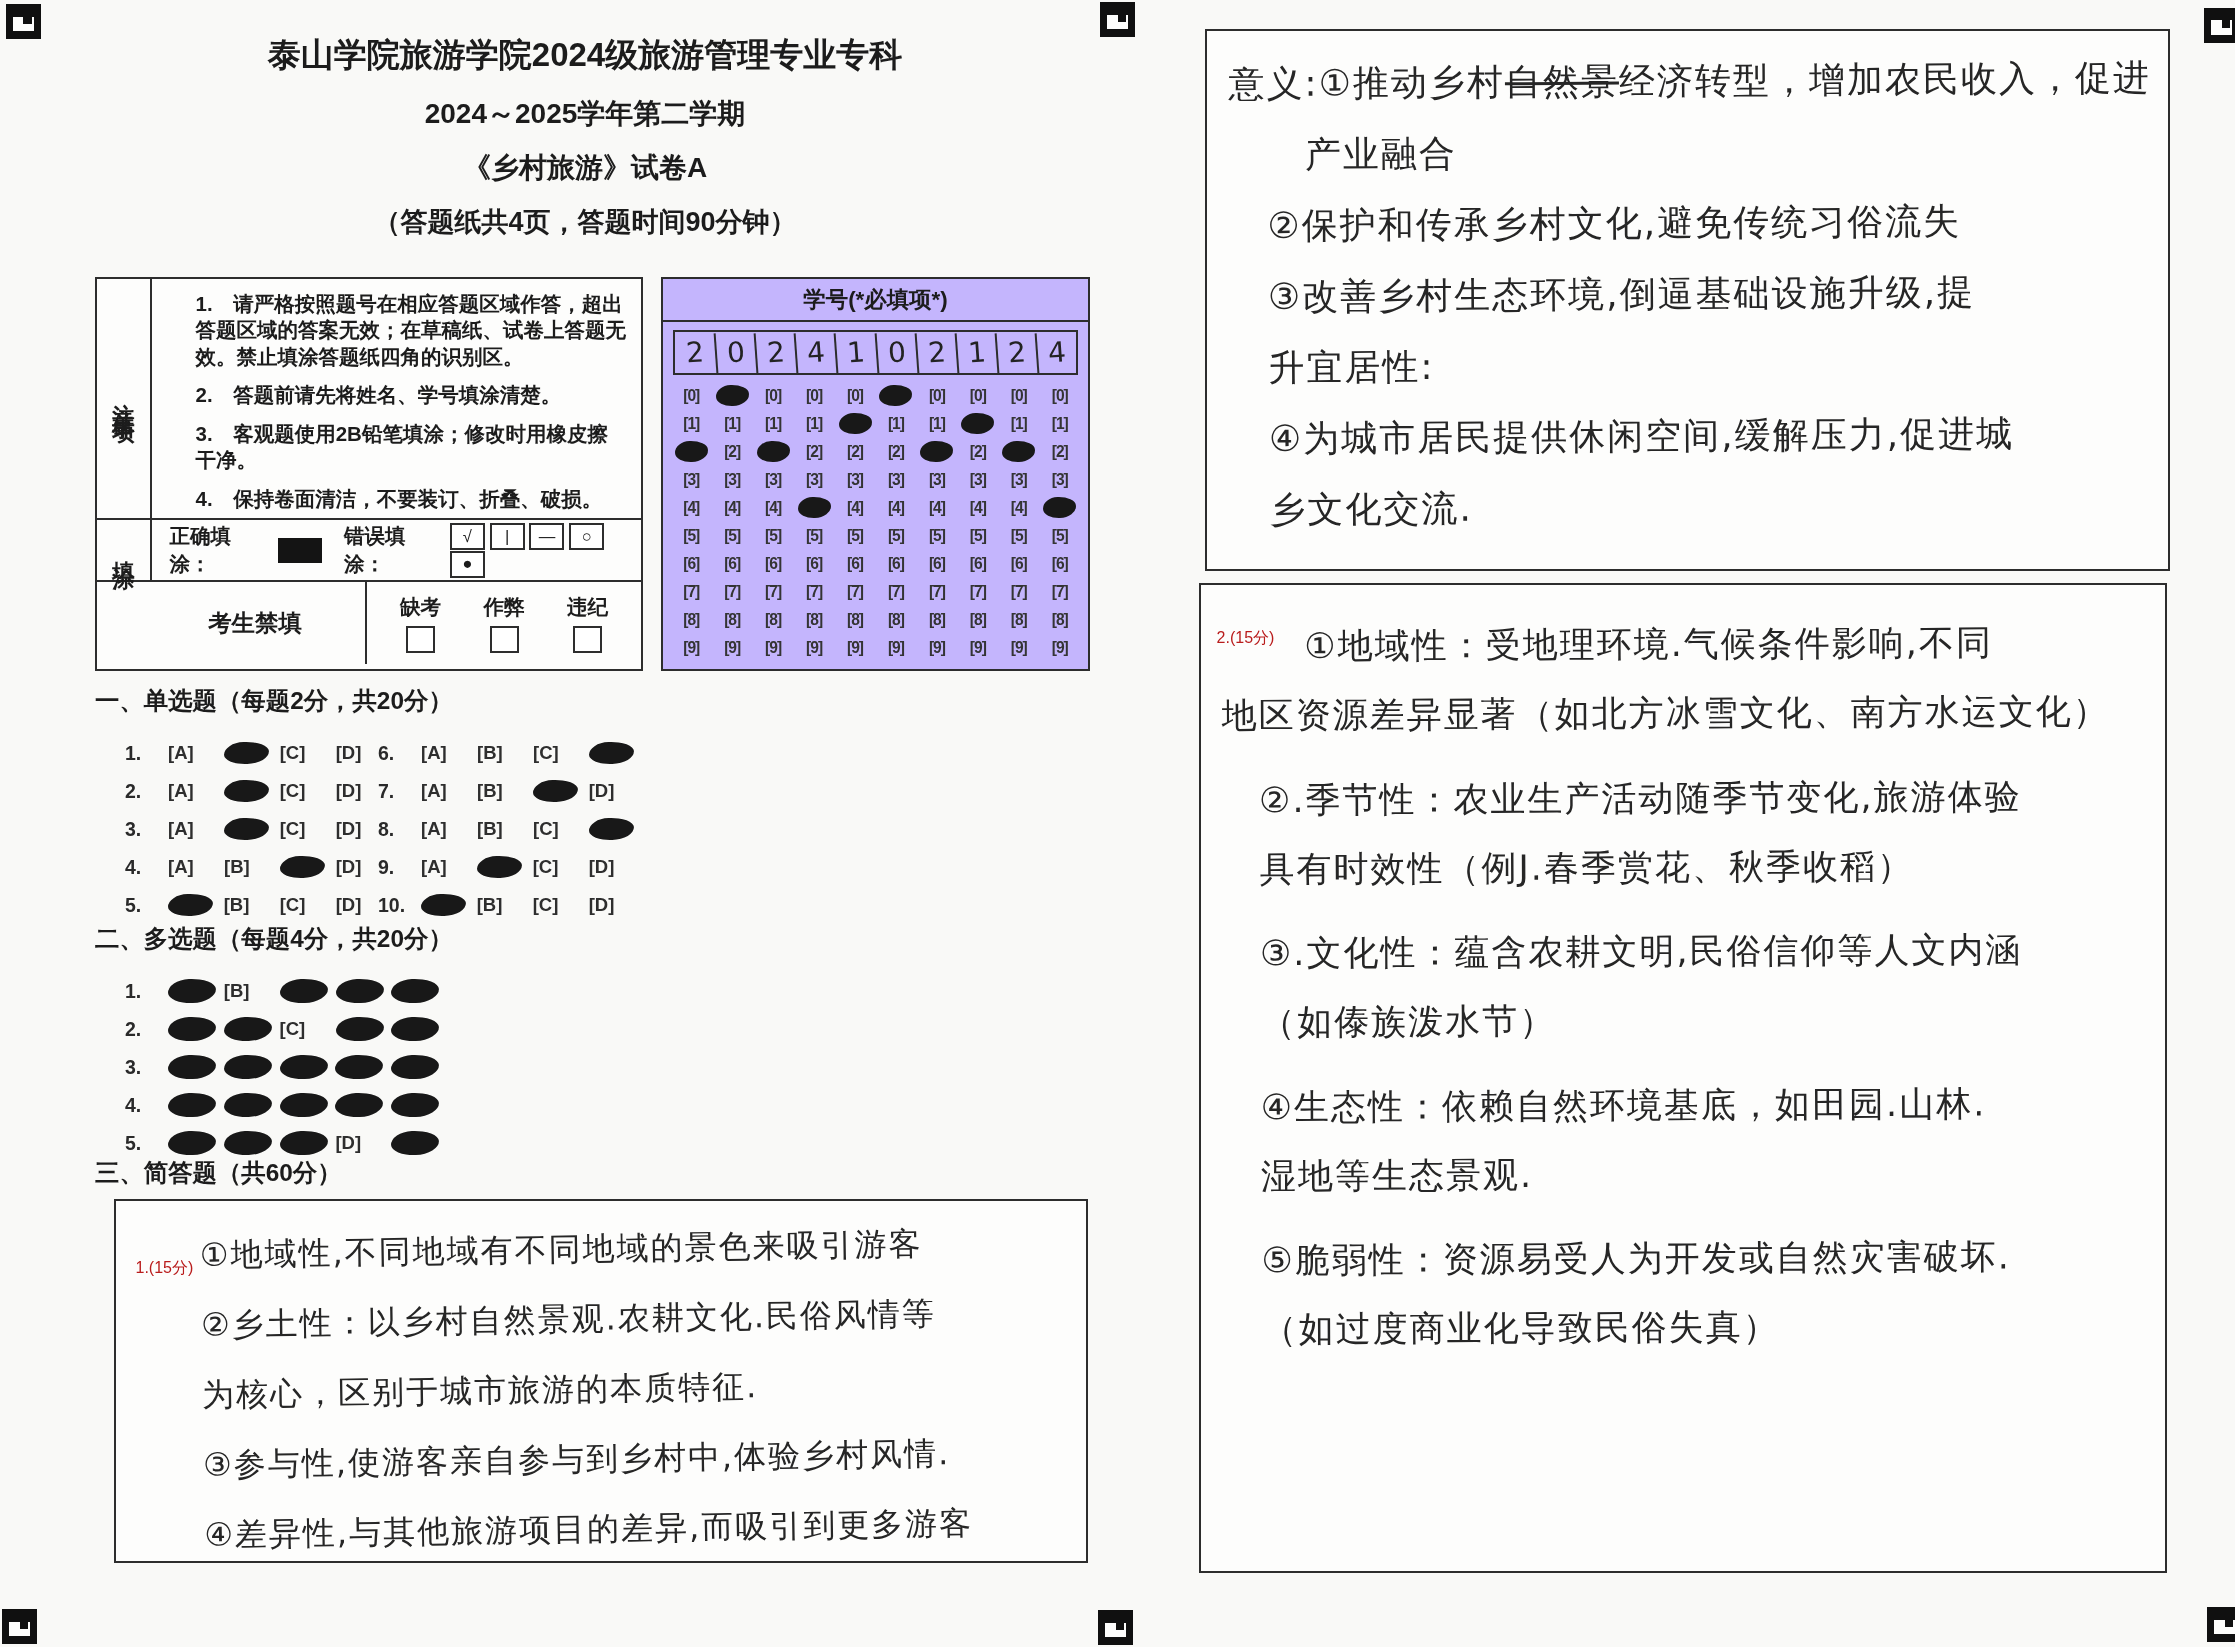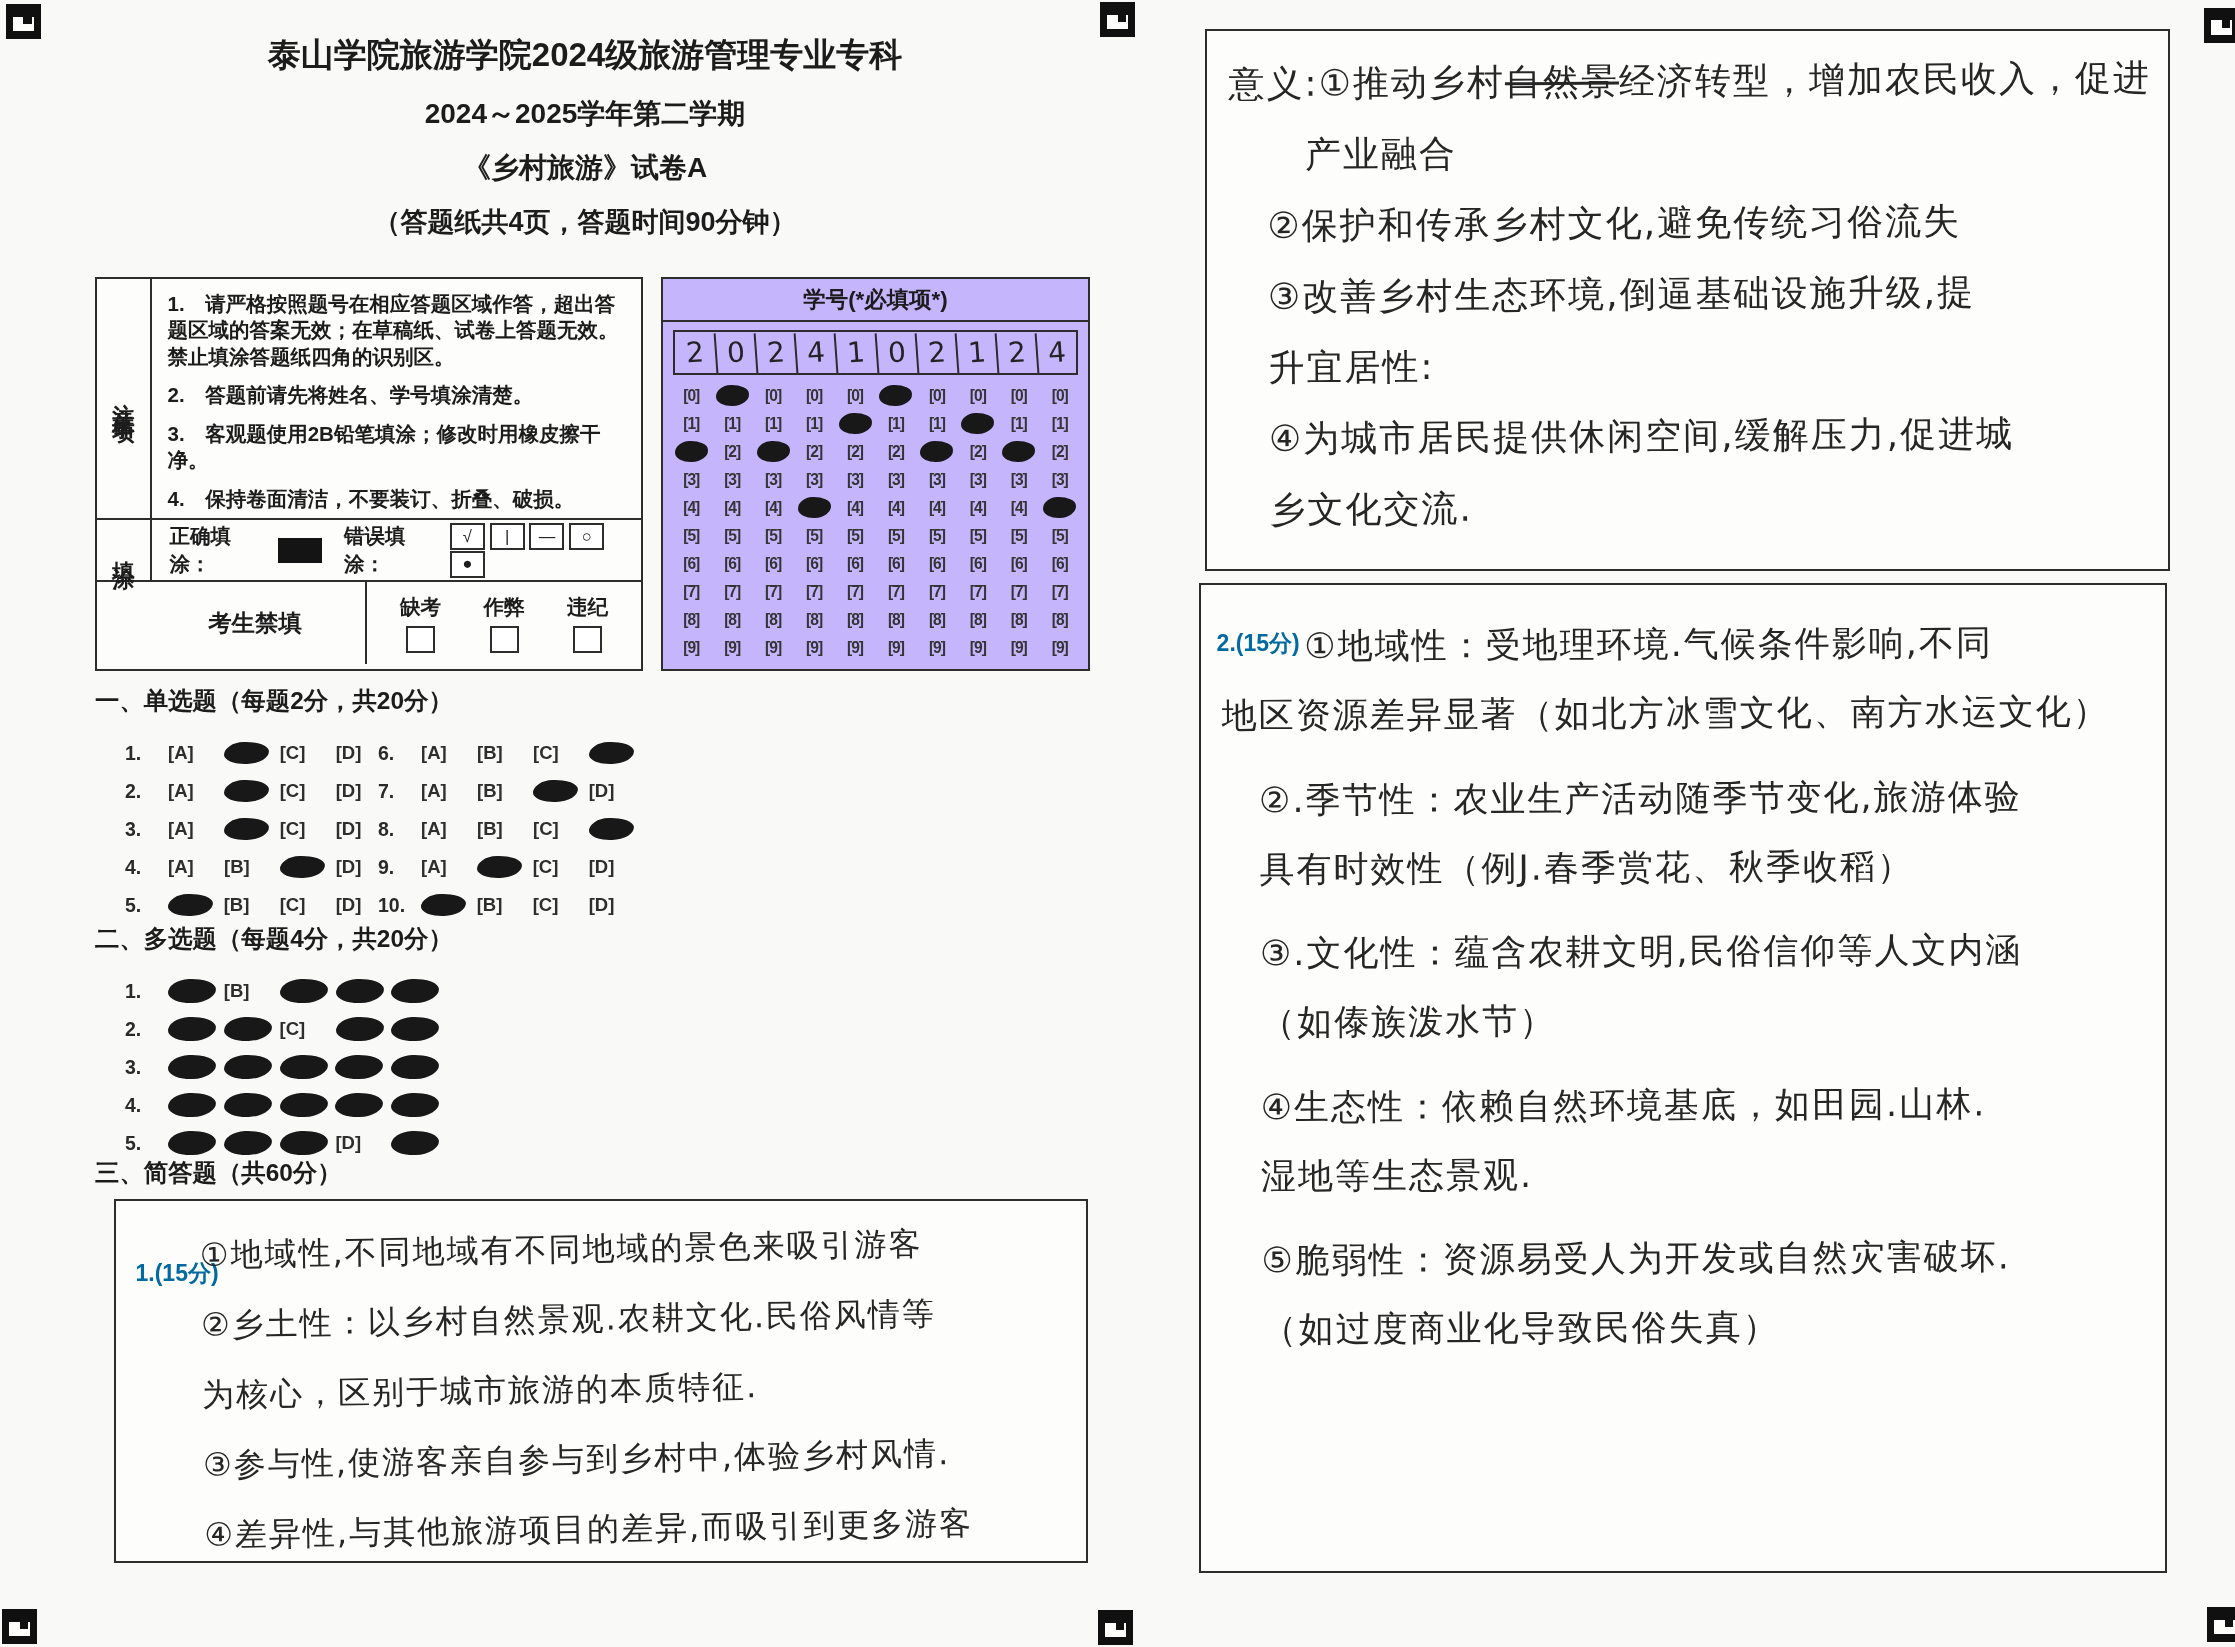--- a/index.html
+++ b/index.html
@@ -12,21 +12,21 @@
   
   .titles{position:absolute;left:78px;top:33px;width:1014px;text-align:center;}
   .t1{font-size:33px;font-weight:700;margin-bottom:16.6px;}
   .t2,.t3{font-size:28px;font-weight:700;margin-bottom:16.6px;}
   .t4{font-size:27px;font-weight:700;}
   
   .notice-box{position:absolute;left:95px;top:277px;width:548px;height:394px;border:2.9px solid #2d2d2d;box-sizing:border-box;background:#fdfdfc;}
   .n-row1{height:241px;border-bottom:2px solid #2d2d2d;display:flex;box-sizing:border-box;}
   .n-side{width:55px;border-right:2px solid #2d2d2d;display:flex;align-items:center;justify-content:center;box-sizing:border-box;}
   .v-text{writing-mode:vertical-rl;text-orientation:upright;font-size:22.4px;font-weight:700;letter-spacing:6.8px;}
-  .n-items{flex:1;padding:11.7px 13.7px 3.9px 15.6px;font-size:20.5px;font-weight:600;line-height:1.3;}
+  .n-items{flex:1;padding:11.7px 13.7px 3.9px 15.6px;font-size:20.5px;font-weight:600;line-height:1.3;margin-left:28px;}
   .n-items div{margin-bottom:11.7px;}
   .n-row2{height:62px;border-bottom:2px solid #2d2d2d;display:flex;box-sizing:border-box;}
   .n2-content{flex:1;display:flex;align-items:center;padding-left:17.6px;font-size:20.5px;font-weight:700;border-radius:7px;}
   .demo-blob{display:inline-block;width:45px;height:25px;background:#141414;margin:0 21.5px 0 7.8px;}
   .wrong-box{display:inline-flex;width:35px;height:27px;border:2px solid #2d2d2d;align-items:center;justify-content:center;
              font-size:16.6px;font-weight:400;margin-left:4.9px;box-sizing:border-box;background:#fff;}
   .n-row3{height:82px;display:flex;box-sizing:border-box;padding-left:48px;}
   .n3-label{width:222px;border-right:2px solid #2d2d2d;display:flex;align-items:center;justify-content:center;
             font-size:23.4px;font-weight:700;box-sizing:border-box;}
   .n3-boxes{flex:1;display:flex;justify-content:space-between;align-items:center;padding:0 33px;}
@@ -48,21 +48,21 @@
   
   .heading{position:absolute;font-size:24.4px;font-weight:700;}
   .q-col{position:absolute;}
   .q-row{display:flex;align-items:center;height:38px;}
   .q-no{width:43px;font-size:19.5px;font-weight:600;color:#2a2a2a;}
   .opt{width:56px;font-size:18.5px;font-weight:600;color:#2e2e2e;}
   .sc-blob{width:45px;height:22.4px;margin:0 10.7px 0 0;}
   .mc-blob{width:48px;height:24.4px;margin:0 7.8px 0 0;}
   
   .ans-box{position:absolute;border:2.9px solid #2d2d2d;box-sizing:border-box;background:#fdfdfc;}
-  .q-label{position:absolute;font-size:23px;font-weight:700;color:#0369a1;}
+  .q-label{position:absolute;font-size:16px;font-weight:400;color:#b91c1c;}
   .hw{position:absolute;font-family:"DejaVu Sans",sans-serif;color:#262626;white-space:pre-wrap;letter-spacing:2px;}
   .hw-line{position:relative;}
   .hw1{left:86px;top:11.7px;right:9.8px;font-size:32px;line-height:70px;transform:rotate(-0.9deg);}
   .hwA{left:23.4px;top:13.7px;right:11.7px;font-size:36px;line-height:71px;transform:rotate(-0.4deg);}
   .hwB{left:21.5px;top:25px;right:9.8px;font-size:35px;line-height:69px;transform:rotate(-0.3deg);}
   .hw-gap{margin-top:15.6px;}
   s{text-decoration-thickness:2.9px;}
 </style>
 </head>
 <body>

